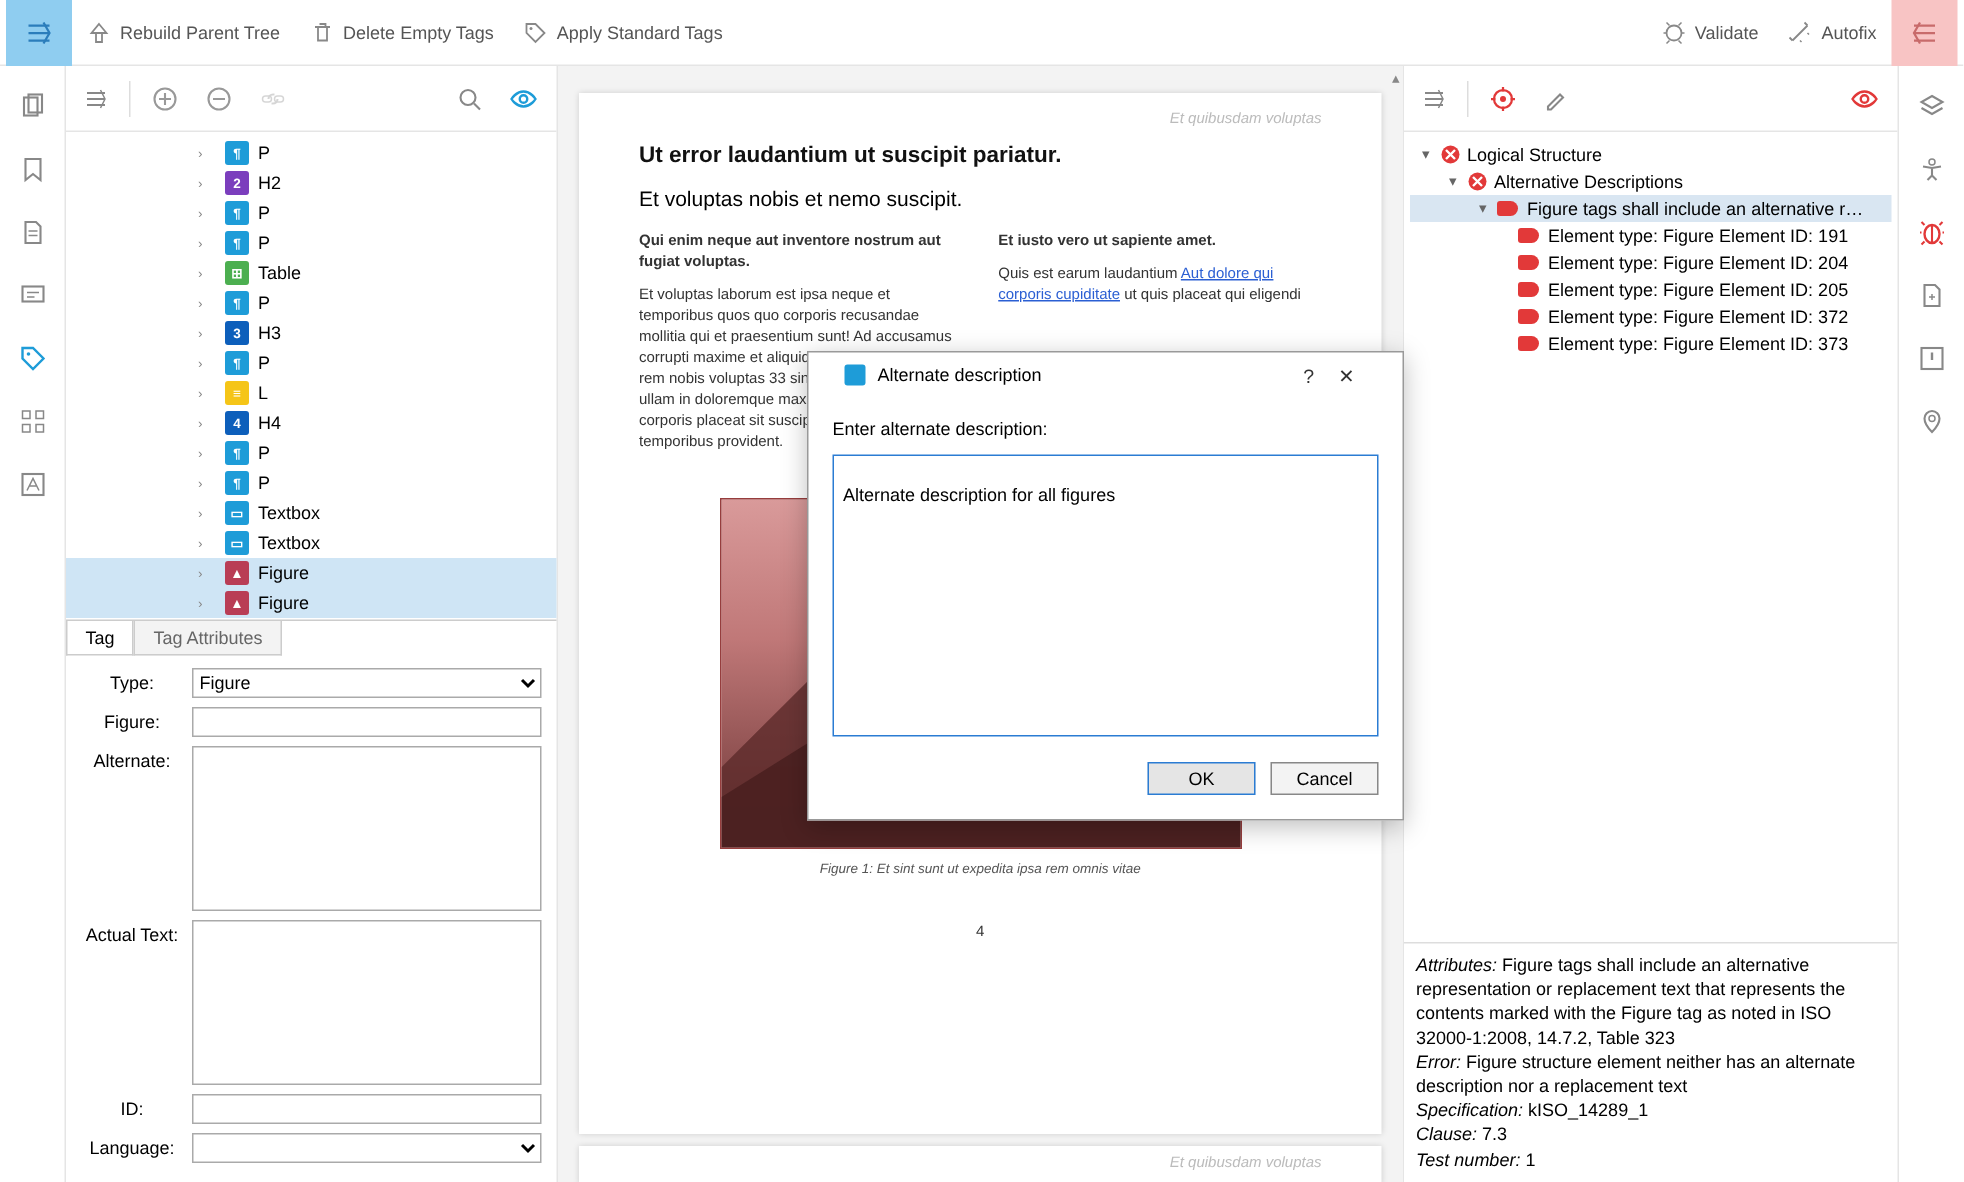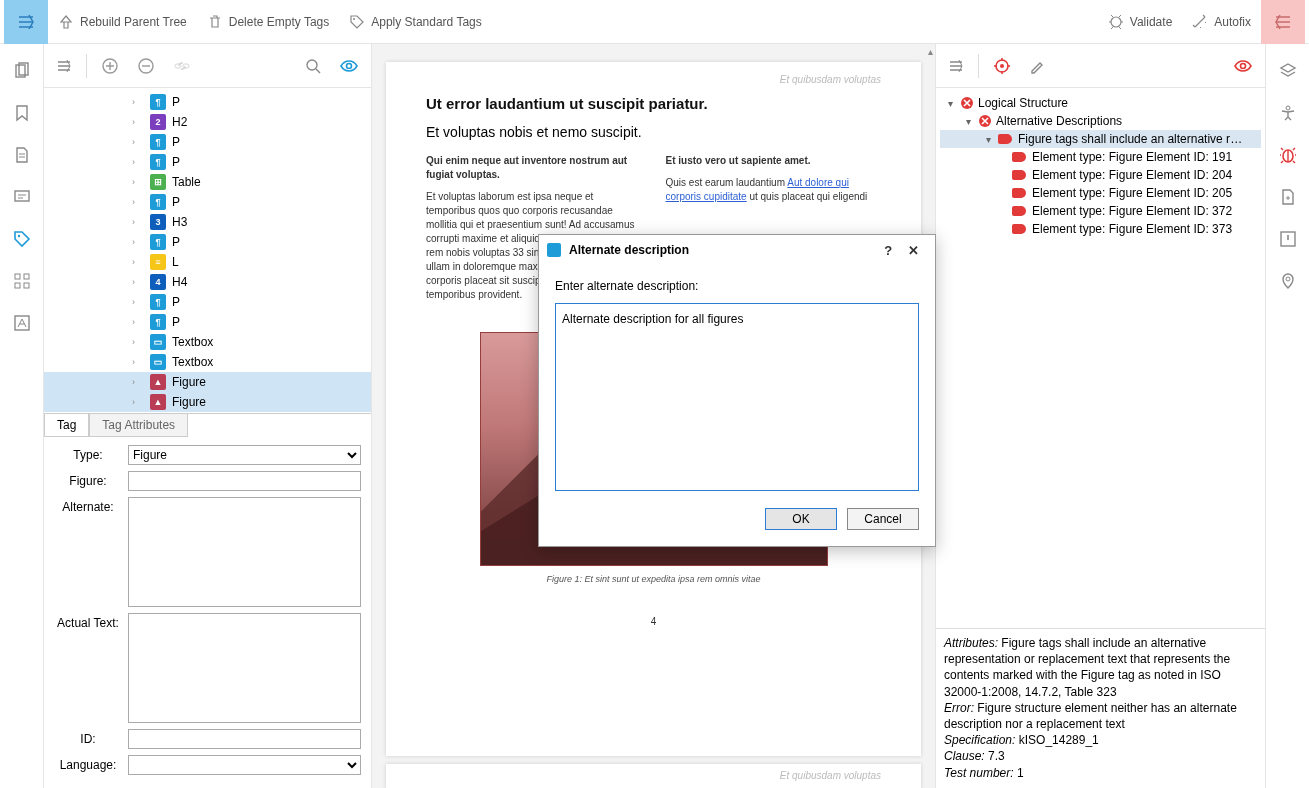--- a/index.html
+++ b/index.html
@@ -68,26 +68,26 @@
 .issue-elem { padding-left: 36px; }
 
 .desc-box { border-top: 1px solid #ddd; padding: 6px 8px; font-size: 12px; line-height: 1.35; height: 160px; }
 .desc-box i { font-style: italic; }
 
 .right-icons { width: 44px; border-left: 1px solid #e5e5e5; display: flex; flex-direction: column; align-items: center; padding-top: 18px; gap: 24px; }
 .right-icons .icon { color: #888; cursor: pointer; }
 .right-icons .icon.redactive { color: #e23939; }
 
 .dialog { position: absolute; left: 538px; top: 234px; width: 398px; background: #fff; border: 1px solid #999; box-shadow: 0 4px 16px rgba(0,0,0,0.25); z-index: 100; }
-.dialog-title { height: 30px; display: flex; align-items: center; padding: 0 8px; font-weight: bold; }
+.dialog-title { height: 30px; display: flex; align-items: center; padding: 0 24px; }
 .dialog-title .ticonblue { width: 14px; height: 14px; background: #1e9cd8; border-radius: 2px; margin-right: 8px; }
 .dialog-title .spacer { flex: 1; }
 .dialog-title .wbtn { padding: 4px 8px; cursor: pointer; color: #333; font-size: 13px; }
 .dialog-body { padding: 14px 16px 16px; }
-.dialog-textarea { width: 100%; height: 188px; border: 1px solid #2b7cd3; padding: 8px 6px; font-size: 12px; resize: none; outline: none; }
+.dialog-textarea { width: 100%; height: 188px; border: 1px solid #2b7cd3; padding: 19px 6px; font-size: 12px; resize: none; outline: none; }
 .dialog-buttons { display: flex; justify-content: flex-end; gap: 10px; margin-top: 14px; }
 .dialog-btn { width: 72px; height: 22px; border: 1px solid #888; background: #f3f3f3; font-size: 12px; cursor: pointer; }
 .dialog-btn.ok { border: 1px solid #2b7cd3; background: #e5e5e5; }
 
 .doc-heading { font-weight: bold; font-size: 15px; margin-bottom: 12px; color: #111; }
 .doc-h2 { font-size: 14px; font-weight: normal; margin-bottom: 14px; }
 .doc-columns { display: flex; gap: 24px; font-size: 10px; line-height: 1.4; color: #333; }
 .doc-col { flex: 1; }
 .doc-col .b { font-weight: bold; font-size: 10px; }
 .doc-link { color: #2b5fd3; text-decoration: underline; }

